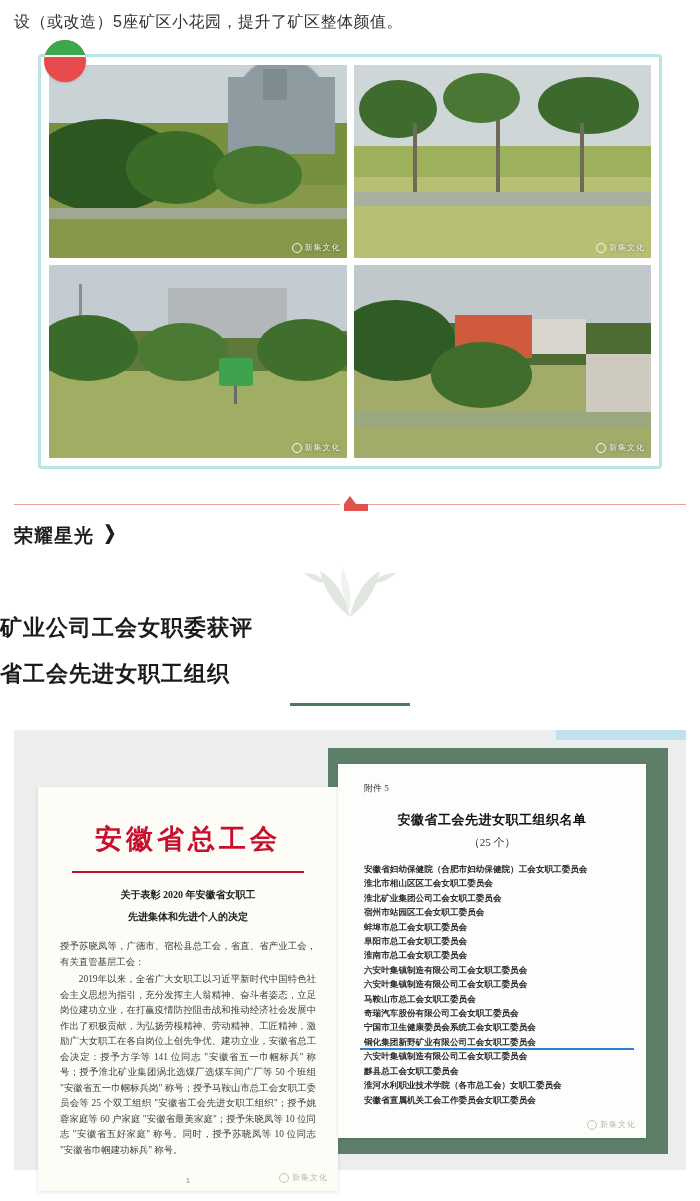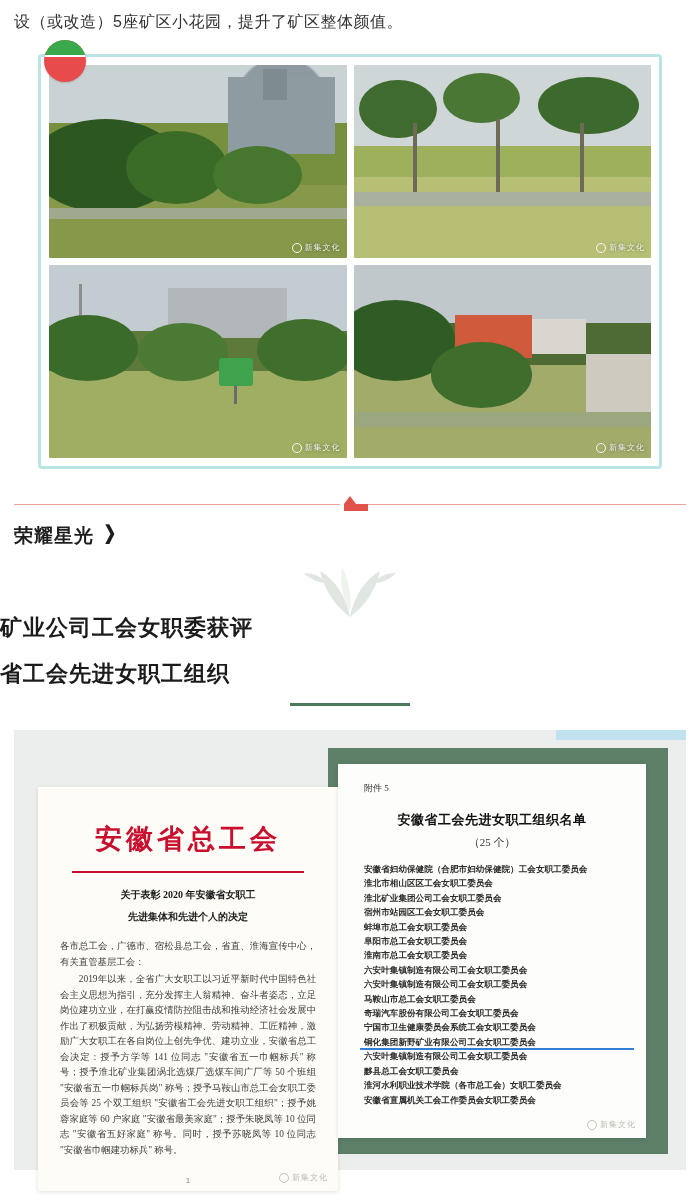--- a/index.html
+++ b/index.html
@@ -487,21 +487,21 @@
 <div class="docs">
   <div class="accent-top"></div>
   <div class="green-panel"></div>
 
   <div class="doc-left">
     <div class="doc-title-red">安徽省总工会</div>
     <div class="doc-rule"></div>
     <div class="doc-sub">关于表彰 2020 年安徽省女职工</div>
     <div class="doc-sub" style="margin-top:2px">先进集体和先进个人的决定</div>
     <div class="doc-body">
-      <p>各市总工会，广德市、宿松县总工会，省直、淮海宣传中心，有关直管基层工会：</p>
+      <p>授予苏晓凤等，广德市、宿松县总工会，省直、省产业工会，有关直管基层工会：</p>
       <p class="ind">2019年以来，全省广大女职工以习近平新时代中国特色社会主义思想为指引，充分发挥主人翁精神、奋斗者姿态，立足岗位建功立业，在打赢疫情防控阻击战和推动经济社会发展中作出了积极贡献，为弘扬劳模精神、劳动精神、工匠精神，激励广大女职工在各自岗位上创先争优、建功立业，安徽省总工会决定：授予方学等 141 位同志 "安徽省五一巾帼标兵" 称号；授予淮北矿业集团涡北选煤厂选煤车间广厂等 50 个班组 "安徽省五一巾帼标兵岗" 称号；授予马鞍山市总工会女职工委员会等 25 个双工组织 "安徽省工会先进女职工组织"；授予姚蓉家庭等 60 户家庭 "安徽省最美家庭"；授予朱晓凤等 10 位同志 "安徽省五好家庭" 称号。同时，授予苏晓凤等 10 位同志 "安徽省巾帼建功标兵" 称号。</p>
     </div>
     <div class="page-no">1</div>
     <div class="wm-dark">
         <span class="wm-dot"></span>
         <span>新集文化</span>
       </div>
   </div>
 
   <div class="doc-right">

